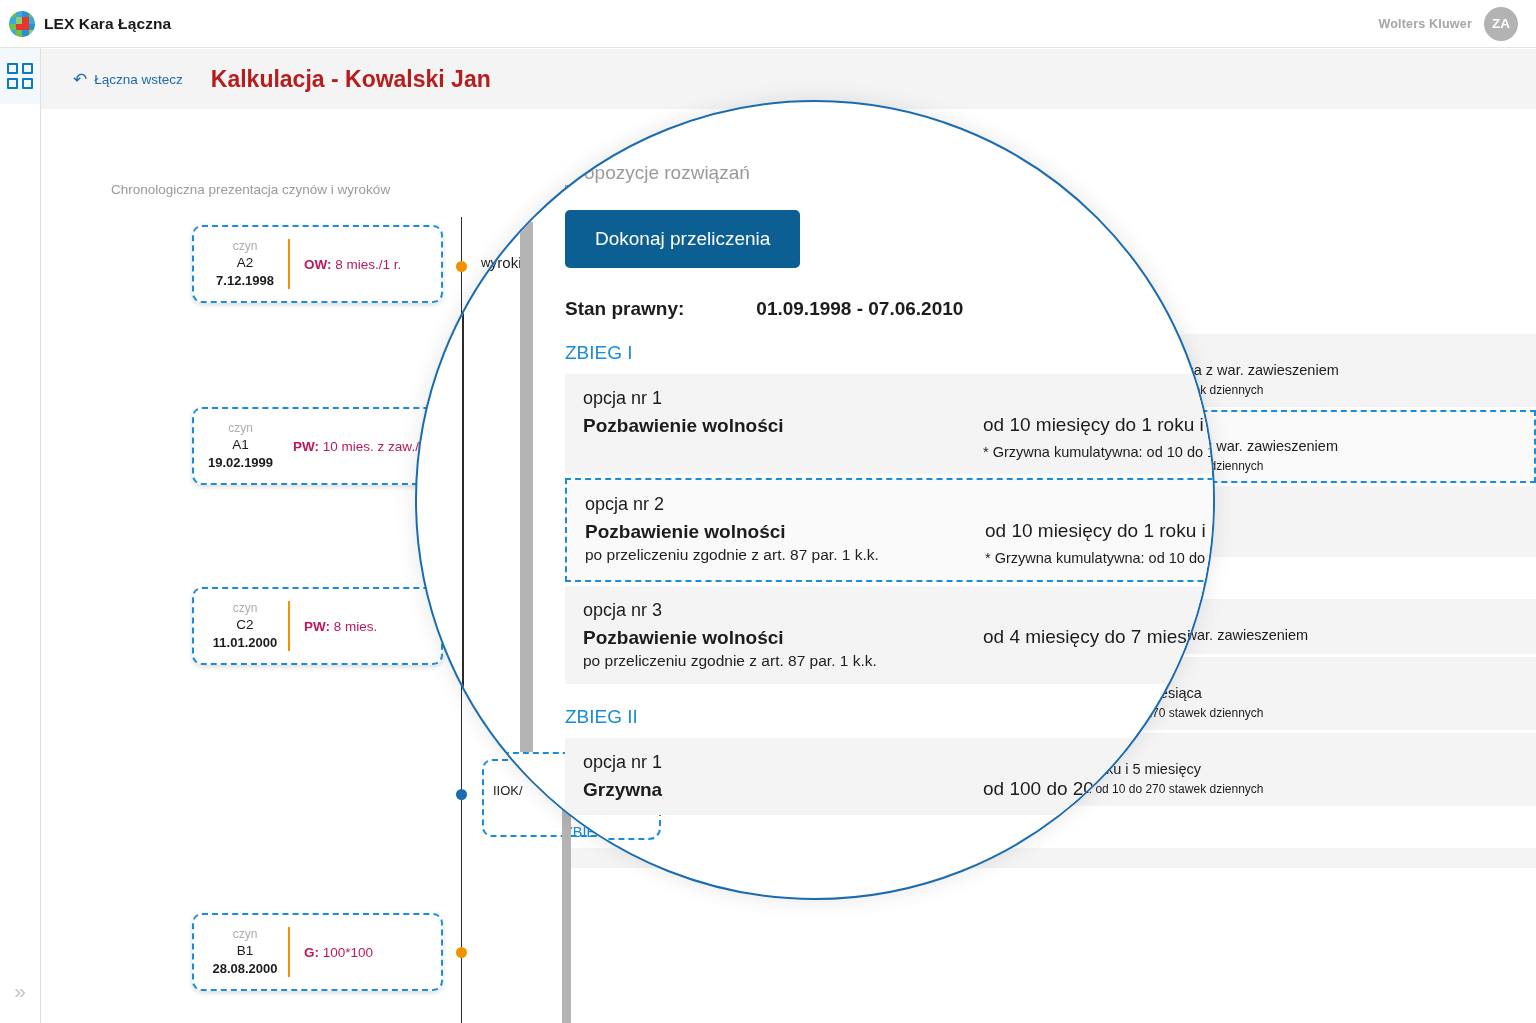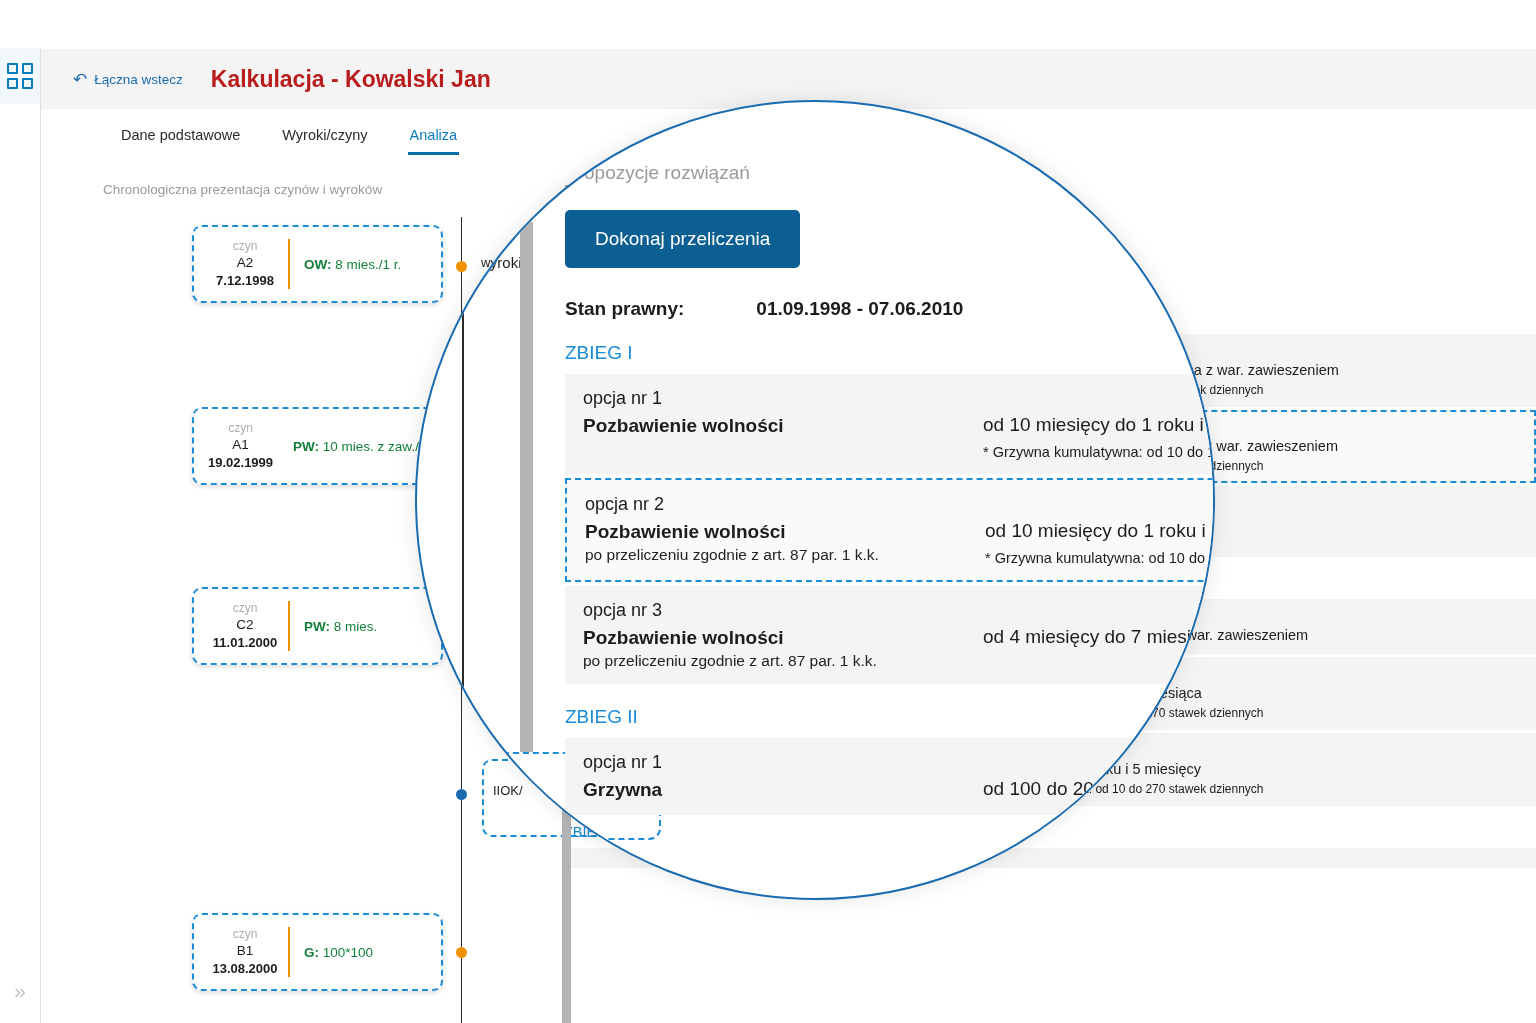--- a/index.html
+++ b/index.html
@@ -52,40 +52,40 @@
   .sheet { position: absolute; top: 109px; left: 41px; width: 1495px; height: 914px;
            background: #ffffff; z-index: 10; }
 
   .tabs { position: absolute; top: 12px; left: 78px; display: flex; gap: 38px; }
   .tab { font-size: 14.5px; color: #2b2b2b; padding: 6px 2px 12px; position: relative; }
   .tab.active { color: #0b7bc1; }
   .tab.active:after { content: ""; position: absolute; left: 0; right: 0; bottom: 0;
                       height: 3px; background: #0b6fa8; }
 
   .col-label { position: absolute; font-size: 13.5px; color: #9a9a9a; }
-  #lbl-left { top: 73px; left: 62px; }
+  #lbl-left { top: 73px; left: 70px; }
   #lbl-right { top: 73px; left: 523px; }
 
   
   .timeline-axis { position: absolute; left: 420px; top: 108px; width: 1px; height: 806px; background: #2b2b2b; }
   .tl-dot { position: absolute; width: 11px; height: 11px; border-radius: 50%; left: 415px; }
   .tl-dot.orange { background: #f39200; }
   .tl-dot.blue { background: #1a6bb0; }
 
   .card {
     position: absolute; background: #fff; border: 2px dashed #1a8cd8; border-radius: 10px;
     box-shadow: 0 2px 5px rgba(0,0,0,.14);
     display: flex; align-items: center; padding: 10px 14px;
   }
   .card .meta { width: 74px; text-align: center; line-height: 1.35; }
   .card .meta .kind { font-size: 12px; color: #adadad; }
   .card .meta .code { font-size: 13.5px; font-weight: 400; color: #1c1c1c; }
   .card .meta .date { font-size: 13px; font-weight: 700; color: #1c1c1c; }
   .card .bar { width: 2px; align-self: stretch; background: #f39200; margin: 2px 14px 2px 6px; }
-  .card .body { font-size: 13.5px; color: #15803d; white-space: nowrap; }
+  .card .body { font-size: 13.5px; color: #be185d; white-space: nowrap; }
   .card .body b { font-weight: 700; }
   .tl-caption { position: absolute; font-size: 13px; color: #1c1c1c; }
 
   
   .rpanel { position: absolute; left: 523px; top: 96px; width: 972px; }
   .btn-primary {
     background: #0b5f93; color: #fff; border: none; border-radius: 4px;
     font-size: 15px; font-family: inherit; padding: 14px 24px; cursor: pointer;
   }
   .stan-row { display: flex; gap: 48px; margin-top: 26px; font-size: 14.5px; font-weight: 700; color: #1c1c1c; }
@@ -136,20 +136,47 @@
   .m-dot { position: absolute; left: 1px; width: 15px; height: 15px; border-radius: 50%; }
   .m-scroll { position: absolute; left: 103px; top: 120px; width: 13px; height: 700px; background: #b4b4b4; }
   .m-cap { position: absolute; font-size: 15px; color: #1c1c1c; }
   .m-card { position: absolute; border: 2px dashed #1a8cd8; border-radius: 12px; background:#fff; }
 </style>
 </head>
 <body>
 
 <div id="root">
 
+  <div class="appbar">
+    <div class="logo-wrap">
+      <div class="logo">
+        <i style="background:#6fbf4a"></i>
+          <i style="background:#3fa9dc"></i>
+          <i style="background:#2e8fd0"></i>
+          <i style="background:#6fbf4a"></i>
+        <i style="background:#3fa9dc"></i>
+          <i style="background:#8ccf6a"></i>
+          <i style="background:#e8352b"></i>
+          <i style="background:#3fa9dc"></i>
+        <i style="background:#6fbf4a"></i>
+          <i style="background:#e8352b"></i>
+          <i style="background:#e8352b"></i>
+          <i style="background:#2e8fd0"></i>
+        <i style="background:#3fa9dc"></i>
+          <i style="background:#6fbf4a"></i>
+          <i style="background:#2e8fd0"></i>
+          <i style="background:#8ccf6a"></i>
+      </div>
+    </div>
+    <span class="app-title">LEX Kara Łączna</span>
+    <div class="appbar-right">
+      <span class="brand-text">Wolters Kluwer</span>
+      <div class="avatar">ZA</div>
+    </div>
+  </div>
 
   <div class="rail">
     <div class="rail-item">
       <span class="grid-ico">
         <span></span>
           <span></span>
           <span></span>
           <span></span>
       </span>
     </div>
@@ -159,25 +186,20 @@
   <div class="pagehead">
     <a class="back-link">
       <span class="back-arrow">↶</span>
       <span>Łączna wstecz</span>
     </a>
     <span class="page-title">Kalkulacja - Kowalski Jan</span>
   </div>
 
   <div class="sheet">
 
-    <div class="tabs">
-      <div class="tab">Dane podstawowe</div>
-      <div class="tab">Wyroki/czyny</div>
-      <div class="tab active">Analiza</div>
-    </div>
 
     <div class="col-label" id="lbl-left">Chronologiczna prezentacja czynów i wyroków</div>
     <div class="col-label" id="lbl-right">Propozycje rozwiązań</div>
 
     <div class="timeline-axis"></div>
     <div class="tl-dot orange" style="top:152px"></div>
     <div class="tl-dot blue" style="top:680px"></div>
     <div class="tl-dot orange" style="top:838px"></div>
     <div class="tl-caption" style="top:146px; left:440px">wyroki</div>
     <div class="tl-caption" style="top:674px; left:452px">IIOK/</div>
@@ -218,21 +240,21 @@
       <div class="body">
         <b>PW:</b>
         <span>8 mies.</span>
       </div>
     </div>
 
     <div class="card" style="left:151px; top:804px; width:251px; height:78px">
       <div class="meta">
         <div class="kind">czyn</div>
         <div class="code">B1</div>
-        <div class="date">13.08.2000</div>
+        <div class="date">28.08.2000</div>
       </div>
       <div class="bar"></div>
       <div class="body">
         <b>G:</b>
         <span>100*100</span>
       </div>
     </div>
 
     <div class="card" style="left:441px; top:650px; width:210px; height:78px; background:transparent; box-shadow:none"></div>
 

